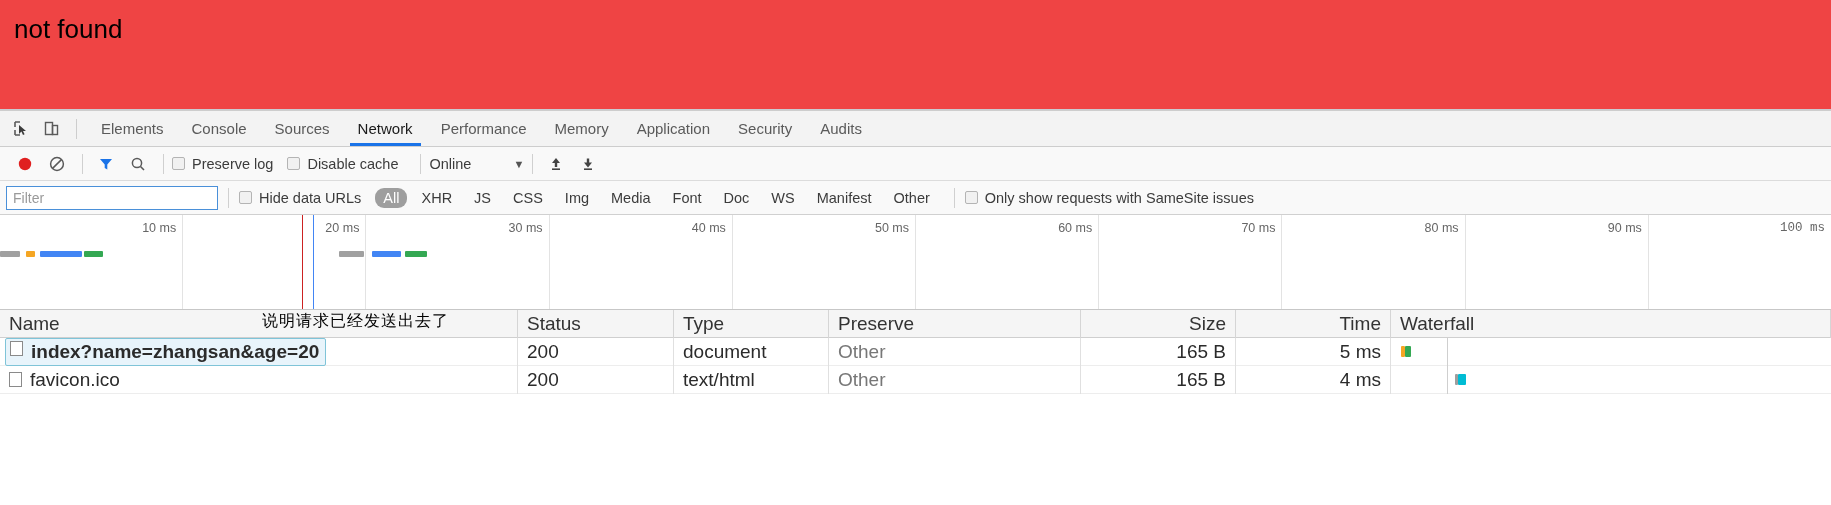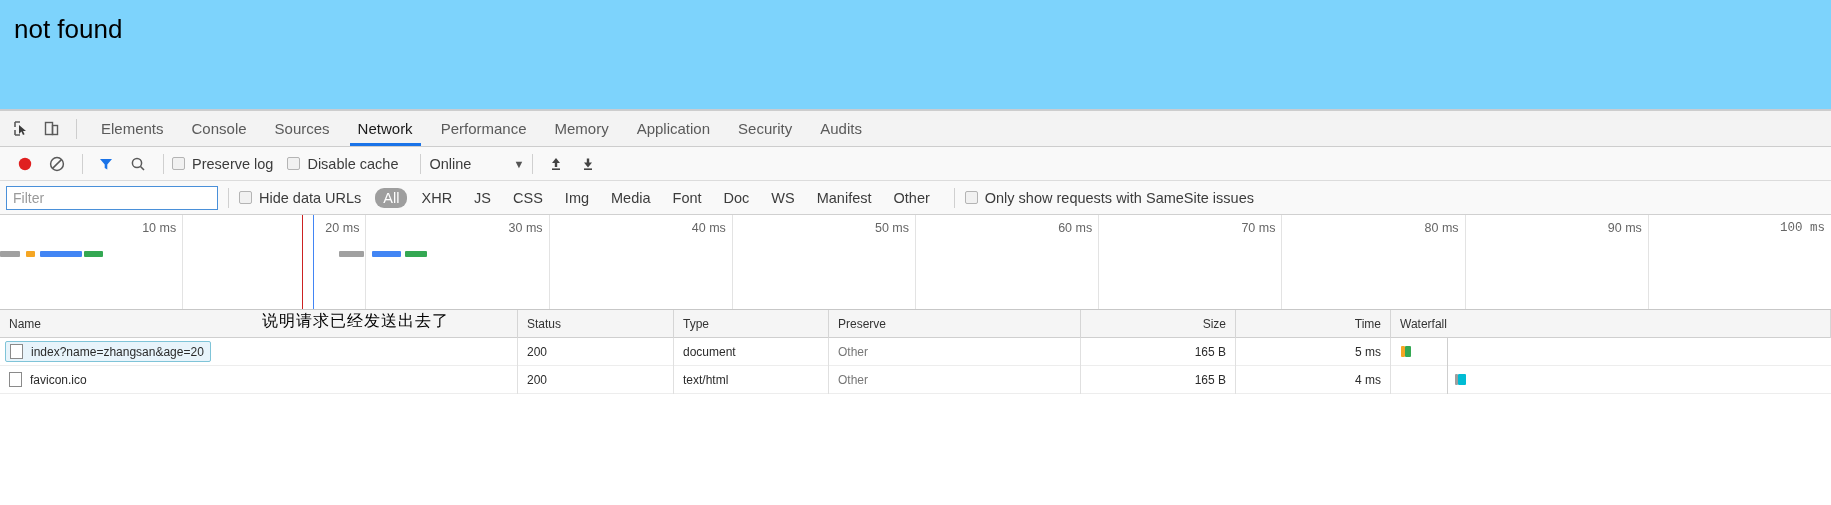--- a/index.html
+++ b/index.html
@@ -6,21 +6,21 @@
   html, body {
     width: 1831px; height: 505px;
     background: #ffffff;
     font-family: "Liberation Sans", "DejaVu Sans", sans-serif;
     overflow: hidden;
   }
 
   
   .page-viewport {
     height: 110px;
-    background: #7dd3fc;
+    background: #ef4444;
     border-bottom: 1px solid #c9ccd1;
     padding: 14px 14px 0 14px;
     position: relative;
   }
   .page-text {
     font-size: 26px;
     color: #000000;
     font-family: "Liberation Sans", "DejaVu Sans", sans-serif;
     line-height: 1.2;
   }
@@ -226,21 +226,21 @@
     position: relative;
   }
   .rt-row {
     display: flex;
     height: 28px;
     align-items: center;
     border-bottom: 1px solid #ededed;
     position: relative;
   }
   .rt-cell {
-    font-size: 12px;
+    font-size: 19px;
     color: #2b2b2b;
     padding: 0 9px;
     height: 28px;
     display: flex;
     align-items: center;
     border-right: 1px solid #e0e0e0;
     overflow: hidden;
     white-space: nowrap;
     flex: 0 0 auto;
   }
@@ -262,22 +262,23 @@
     background: #ffffff;
     margin-right: 8px;
     flex: 0 0 auto;
   }
   .name-selected {
     background: #e8f4fb;
     border: 1px solid #7fc4d8;
     border-radius: 2px;
     padding: 2px 6px 2px 4px;
     display: flex;
-    align-items: flex-end;
+    align-items: flex-start;
     margin-left: -4px;
+    font-weight: bold;
   }
   .cn-note {
     position: absolute;
     left: 262px;
     top: 1px;
     font-size: 16px;
     color: #000;
     font-family: "DejaVu Sans", "Liberation Sans", sans-serif;
     white-space: nowrap;
     letter-spacing: 1px;

